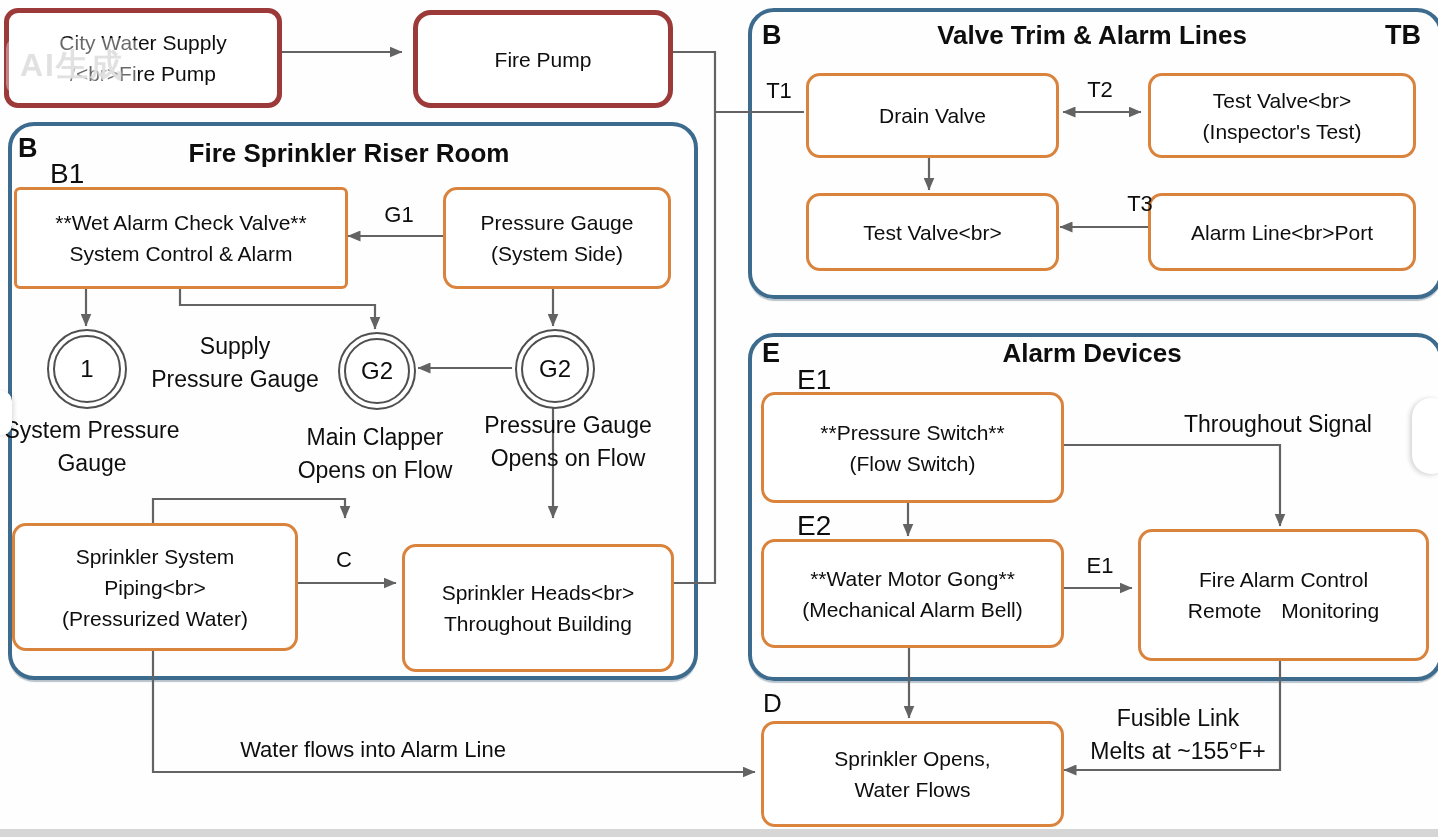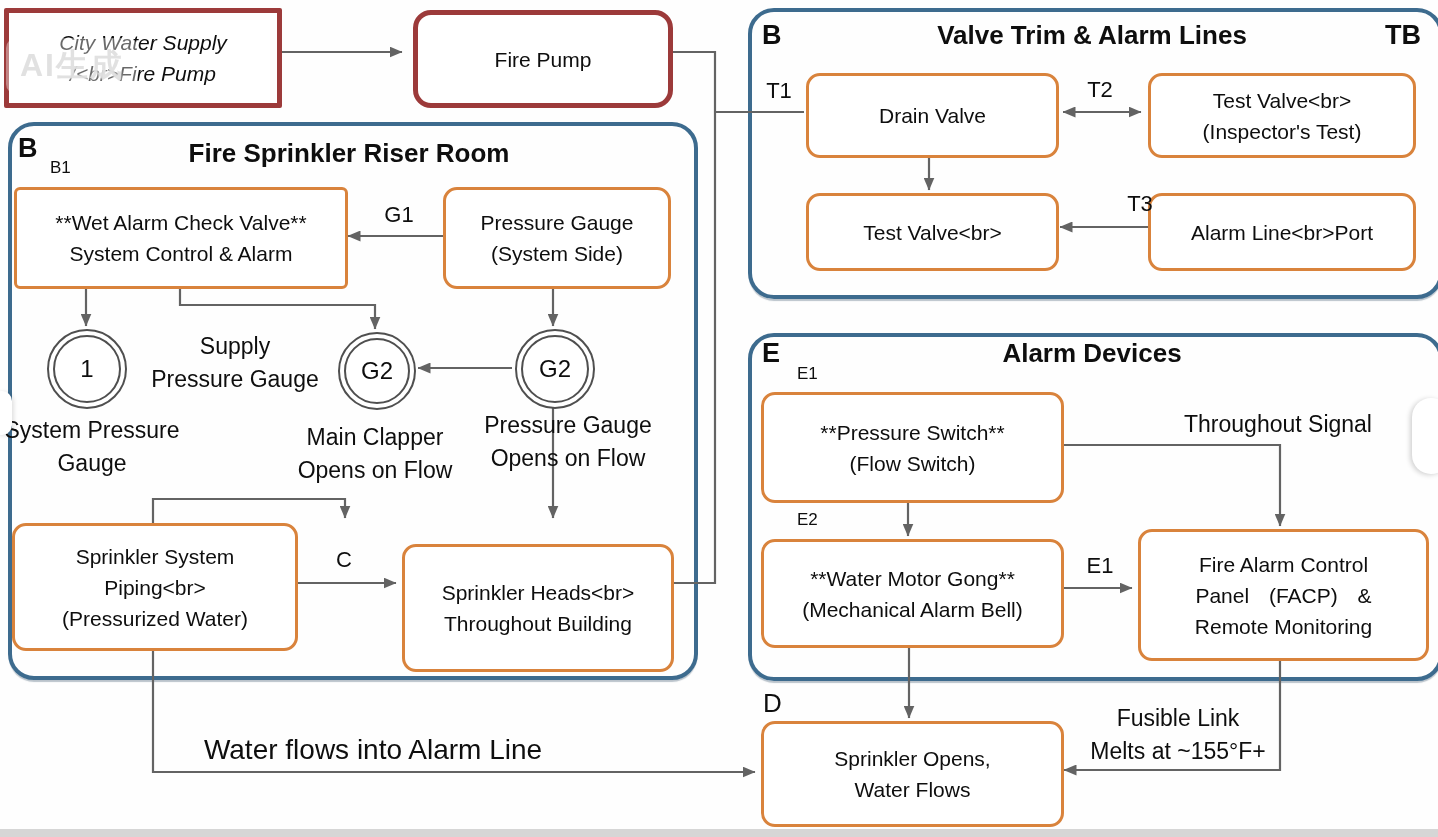--- a/index.html
+++ b/index.html
@@ -5,31 +5,31 @@
   html,body{margin:0;padding:0;background:#ffffff;}
   .stage{position:relative;width:1438px;height:837px;overflow:hidden;
          font-family:"Liberation Sans",sans-serif;color:var(--text,#0e0e0e);background:#fefefe;}
   .sec{position:absolute;border:4.5px solid var(--section-border,#3d6b8e);border-radius:26px;
        box-shadow:0 3px 1px -1px rgba(30,60,85,.3);background:transparent;}
   .node{position:absolute;background:#fff;border:3.5px solid var(--node-border,#d9833c);
         border-radius:14px;display:flex;flex-direction:column;align-items:center;justify-content:center;
         text-align:center;font-size:21px;}
   .node .ln{line-height:31px;white-space:nowrap;}
   .supply{border:5px solid var(--supply-border,#9c3a3a);}
-  .sq{border-radius:2px;font-style:italic;}
+  .sq{border-radius:14px;}
   .rp{border-radius:18px;}
   .facp .ln:nth-child(2){word-spacing:14px;}
   .gauge{position:absolute;border:2.5px solid #4f4f4f;border-radius:50%;background:#fff;}
   .gauge-in{position:absolute;inset:4px;border:2.5px solid #4f4f4f;border-radius:50%;
             display:flex;align-items:center;justify-content:center;font-size:24px;}
   .lbl{position:absolute;transform:translate(-50%,-50%);font-size:22px;white-space:nowrap;}
   .flabel{position:absolute;transform:translateX(-50%);text-align:center;font-size:23px;line-height:33px;white-space:nowrap;}
   .sec-letter{position:absolute;font-size:27px;font-weight:700;white-space:nowrap;}
   .sec-title{position:absolute;transform:translateX(-50%);font-size:26px;font-weight:700;white-space:nowrap;}
-  .sub{position:absolute;font-size:17px;white-space:nowrap;}
+  .sub{position:absolute;font-size:28px;white-space:nowrap;}
   svg.wires{position:absolute;left:0;top:0;}
   svg.wires path{stroke:var(--wire,#636363);stroke-width:2.2px;fill:none;}
   #arr path{fill:var(--wire,#636363);stroke:none;}
   .watermark{position:absolute;left:6px;top:38px;width:132px;height:56px;border-radius:10px;
              background:rgba(255,255,255,.38);display:flex;align-items:center;justify-content:center;
              font-size:32px;font-weight:700;color:rgba(215,215,215,.75);
              text-shadow:0 0 2px rgba(255,255,255,.9);letter-spacing:2px;}
   .edge-pill-r{position:absolute;right:-12px;top:398px;width:38px;height:76px;background:#fff;
                border-radius:20px;box-shadow:-2px 1px 5px rgba(0,0,0,.18);}
   .edge-pill-l{position:absolute;left:-8px;top:391px;width:20px;height:44px;background:#fff;
@@ -169,30 +169,29 @@
   <div class="flabel" style="left:1278px;top:408px;">
     <div>Throughout Signal</div>
   </div>
   <div class="node" style="left:761px;top:539px;width:297px;height:103px;">
     <div class="ln">**Water Motor Gong**</div>
     <div class="ln">(Mechanical Alarm Bell)</div>
   </div>
   <div class="lbl" style="left:1100px;top:566px;">E1</div>
   <div class="node facp" style="left:1138px;top:529px;width:285px;height:126px;">
     <div class="ln">Fire Alarm Control</div>
-    <div class="ln">Panel (FACP) &amp;</div>
     <div class="ln">Remote Monitoring</div>
   </div>
 
   <div class="sec-letter" style="left:763px;top:688px;font-weight:400;font-size:26px;">D</div>
   <div class="node" style="left:761px;top:721px;width:297px;height:100px;">
     <div class="ln">Sprinkler Opens,</div>
     <div class="ln">Water Flows</div>
   </div>
-  <div class="flabel" style="left:373px;top:733px;font-size:28px;">
+  <div class="flabel" style="left:373px;top:733px;font-size:22px;">
     <div>Water flows into Alarm Line</div>
   </div>
   <div class="flabel" style="left:1178px;top:702px;">
     <div>Fusible Link</div>
     <div>Melts at ~155°F+</div>
   </div>
 
   <div class="watermark">AI生成</div>
   <div class="edge-pill-r"></div>
   <div class="edge-pill-l"></div>

